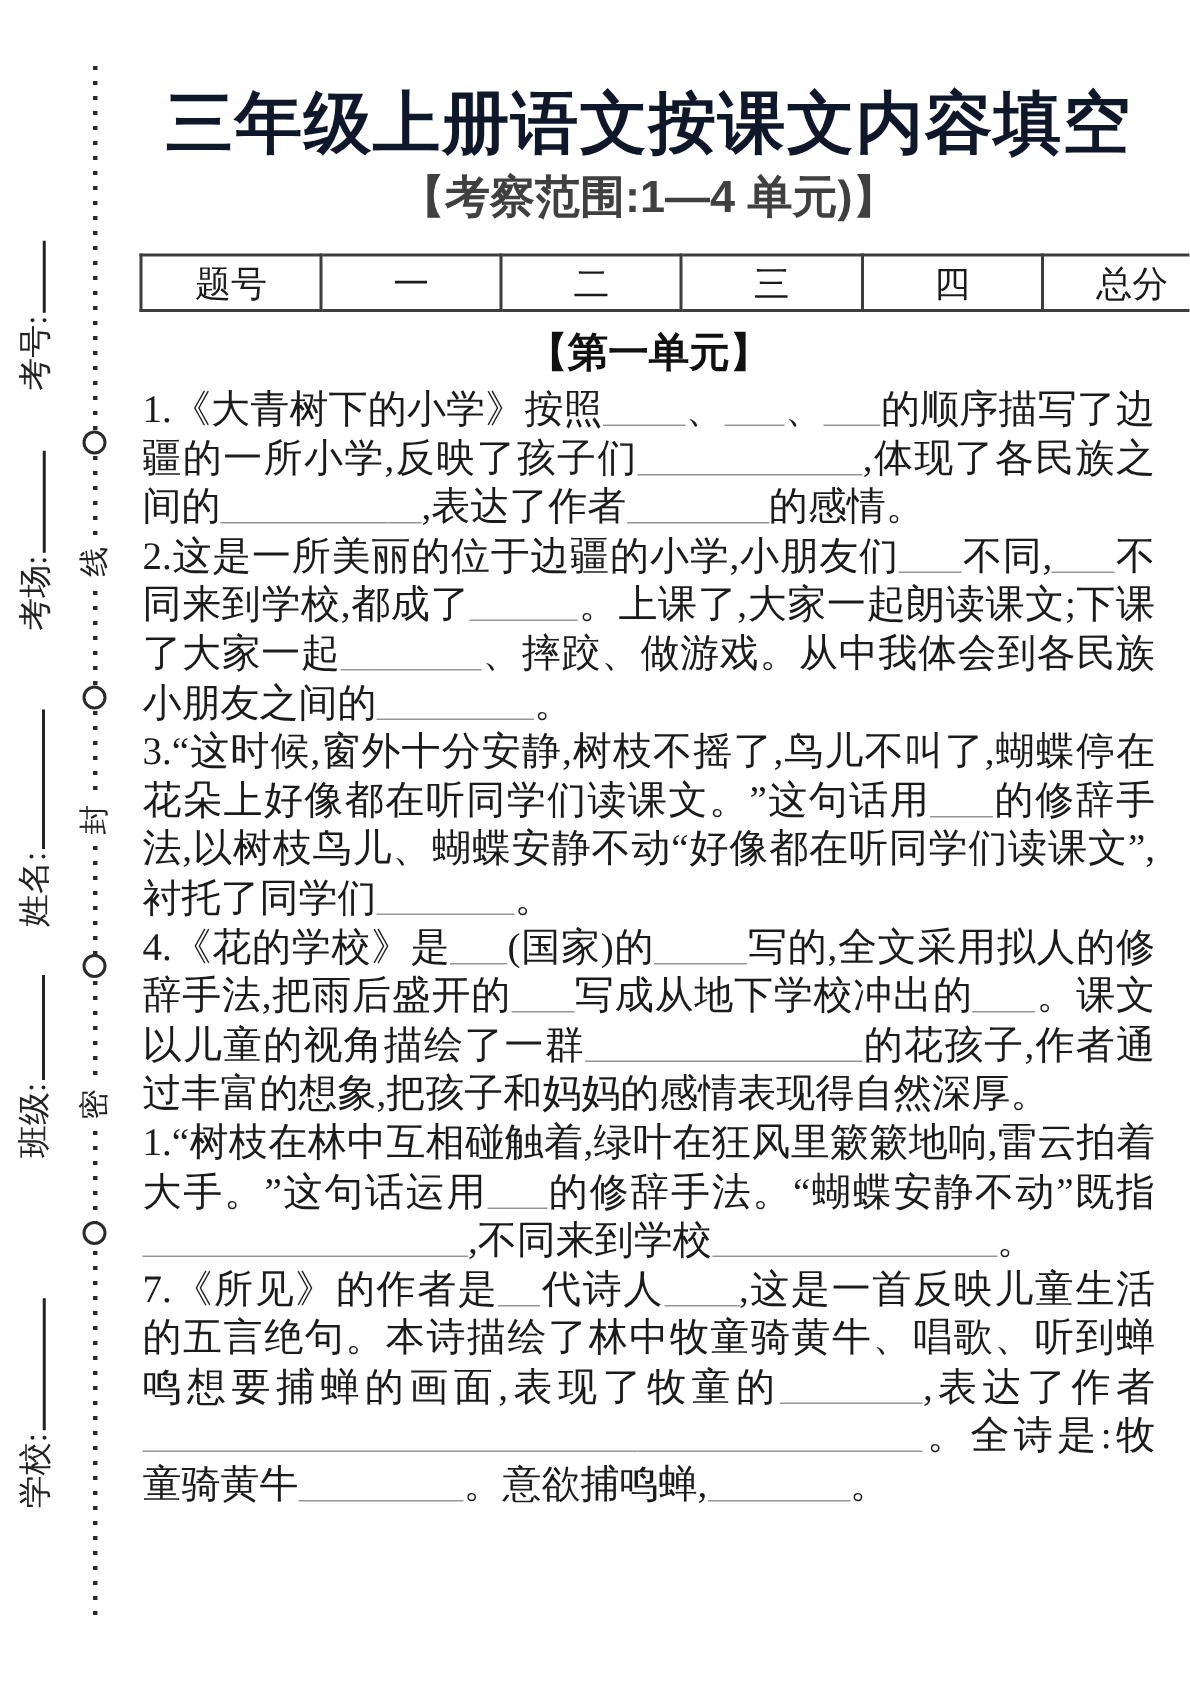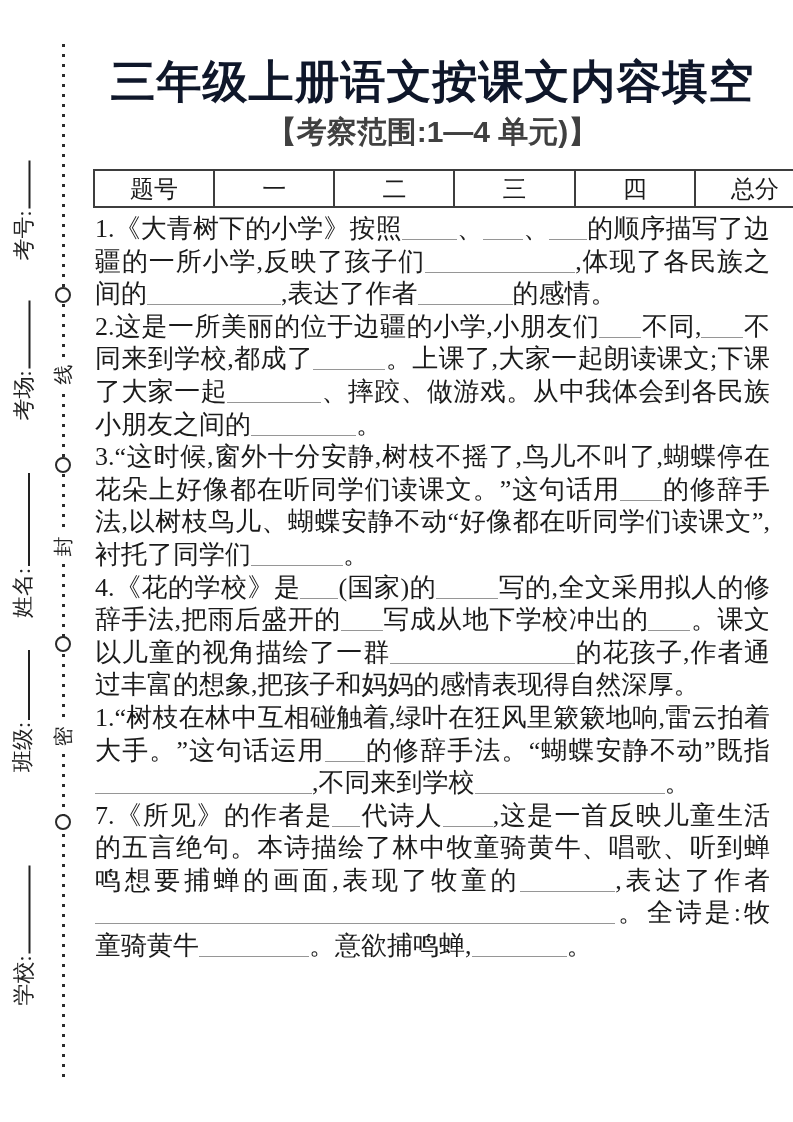--- a/index.html
+++ b/index.html
@@ -119,20 +119,21 @@
       <td>题号</td>
       <td>一</td>
       <td>二</td>
       <td>三</td>
       <td>四</td>
       <td>总分</td>
     </tr>
   </tbody>
     </table>
 
+  <div class="section-title">【第一单元】</div>
 
   <div class="questions">
       <p class="q"><span>1.《大青树下的小学》按照</span><span class="blank" style="width: 55px;"></span><span>、</span><span class="blank" style="width: 40px;"></span><span>、</span><span class="blank" style="width: 38px;"></span><span>的顺序描写了边疆的一所小学,反映了孩子们</span><span class="blank" style="width: 150px;"></span><span>,体现了各民族之间的</span><span class="blank" style="width: 112px;"></span><span class="blank" style="width: 22px;"></span><span>,表达了作者</span><span class="blank" style="width: 95px;"></span><span>的感情。</span></p>
       <p class="q"><span>2.这是一所美丽的位于边疆的小学,小朋友们</span><span class="blank" style="width: 42px;"></span><span>不同,</span><span class="blank" style="width: 42px;"></span><span>不同来到学校,都成了</span><span class="blank" style="width: 72px;"></span><span>。上课了,大家一起朗读课文;下课了大家一起</span><span class="blank" style="width: 22px;"></span><span class="blank" style="width: 72px;"></span><span>、摔跤、做游戏。从中我体会到各民族小朋友之间的</span><span class="blank" style="width: 105px;"></span><span>。</span></p>
       <p class="q"><span>3.“这时候,窗外十分安静,树枝不摇了,鸟儿不叫了,蝴蝶停在花朵上好像都在听同学们读课文。”这句话用</span><span class="blank" style="width: 42px;"></span><span>的修辞手法,以树枝鸟儿、蝴蝶安静不动“好像都在听同学们读课文”,衬托了同学们</span><span class="blank" style="width: 92px;"></span><span>。</span></p>
       <p class="q"><span>4.《花的学校》是</span><span class="blank" style="width: 38px;"></span><span>(国家)的</span><span class="blank" style="width: 62px;"></span><span>写的,全文采用拟人的修辞手法,把雨后盛开的</span><span class="blank" style="width: 42px;"></span><span>写成从地下学校冲出的</span><span class="blank" style="width: 42px;"></span><span>。课文以儿童的视角描绘了一群</span><span class="blank" style="width: 185px;"></span><span>的花孩子,作者通过丰富的想象,把孩子和妈妈的感情表现得自然深厚。</span></p>
       <p class="q"><span>1.“树枝在林中互相碰触着,绿叶在狂风里簌簌地响,雷云拍着大手。”这句话运用</span><span class="blank" style="width: 40px;"></span><span>的修辞手法。“蝴蝶安静不动”既指</span><span class="blank" style="width: 195px;"></span><span class="blank" style="width: 22px;"></span><span>,不同来到学校</span><span class="blank" style="width: 190px;"></span><span>。</span></p>
       <p class="q"><span>7.《所见》的作者是</span><span class="blank" style="width: 28px;"></span><span>代诗人</span><span class="blank" style="width: 50px;"></span><span>,这是一首反映儿童生活的五言绝句。本诗描绘了林中牧童骑黄牛、唱歌、听到蝉鸣想要捕蝉的画面,表现了牧童的</span><span class="blank" style="width: 95px;"></span><span>,表达了作者</span><span class="blank" style="width: 330px;"></span><span class="blank" style="width: 190px;"></span><span>。全诗是:牧童骑黄牛</span><span class="blank" style="width: 110px;"></span><span>。意欲捕鸣蝉,</span><span class="blank" style="width: 95px;"></span><span>。</span></p>
     </div>
 

